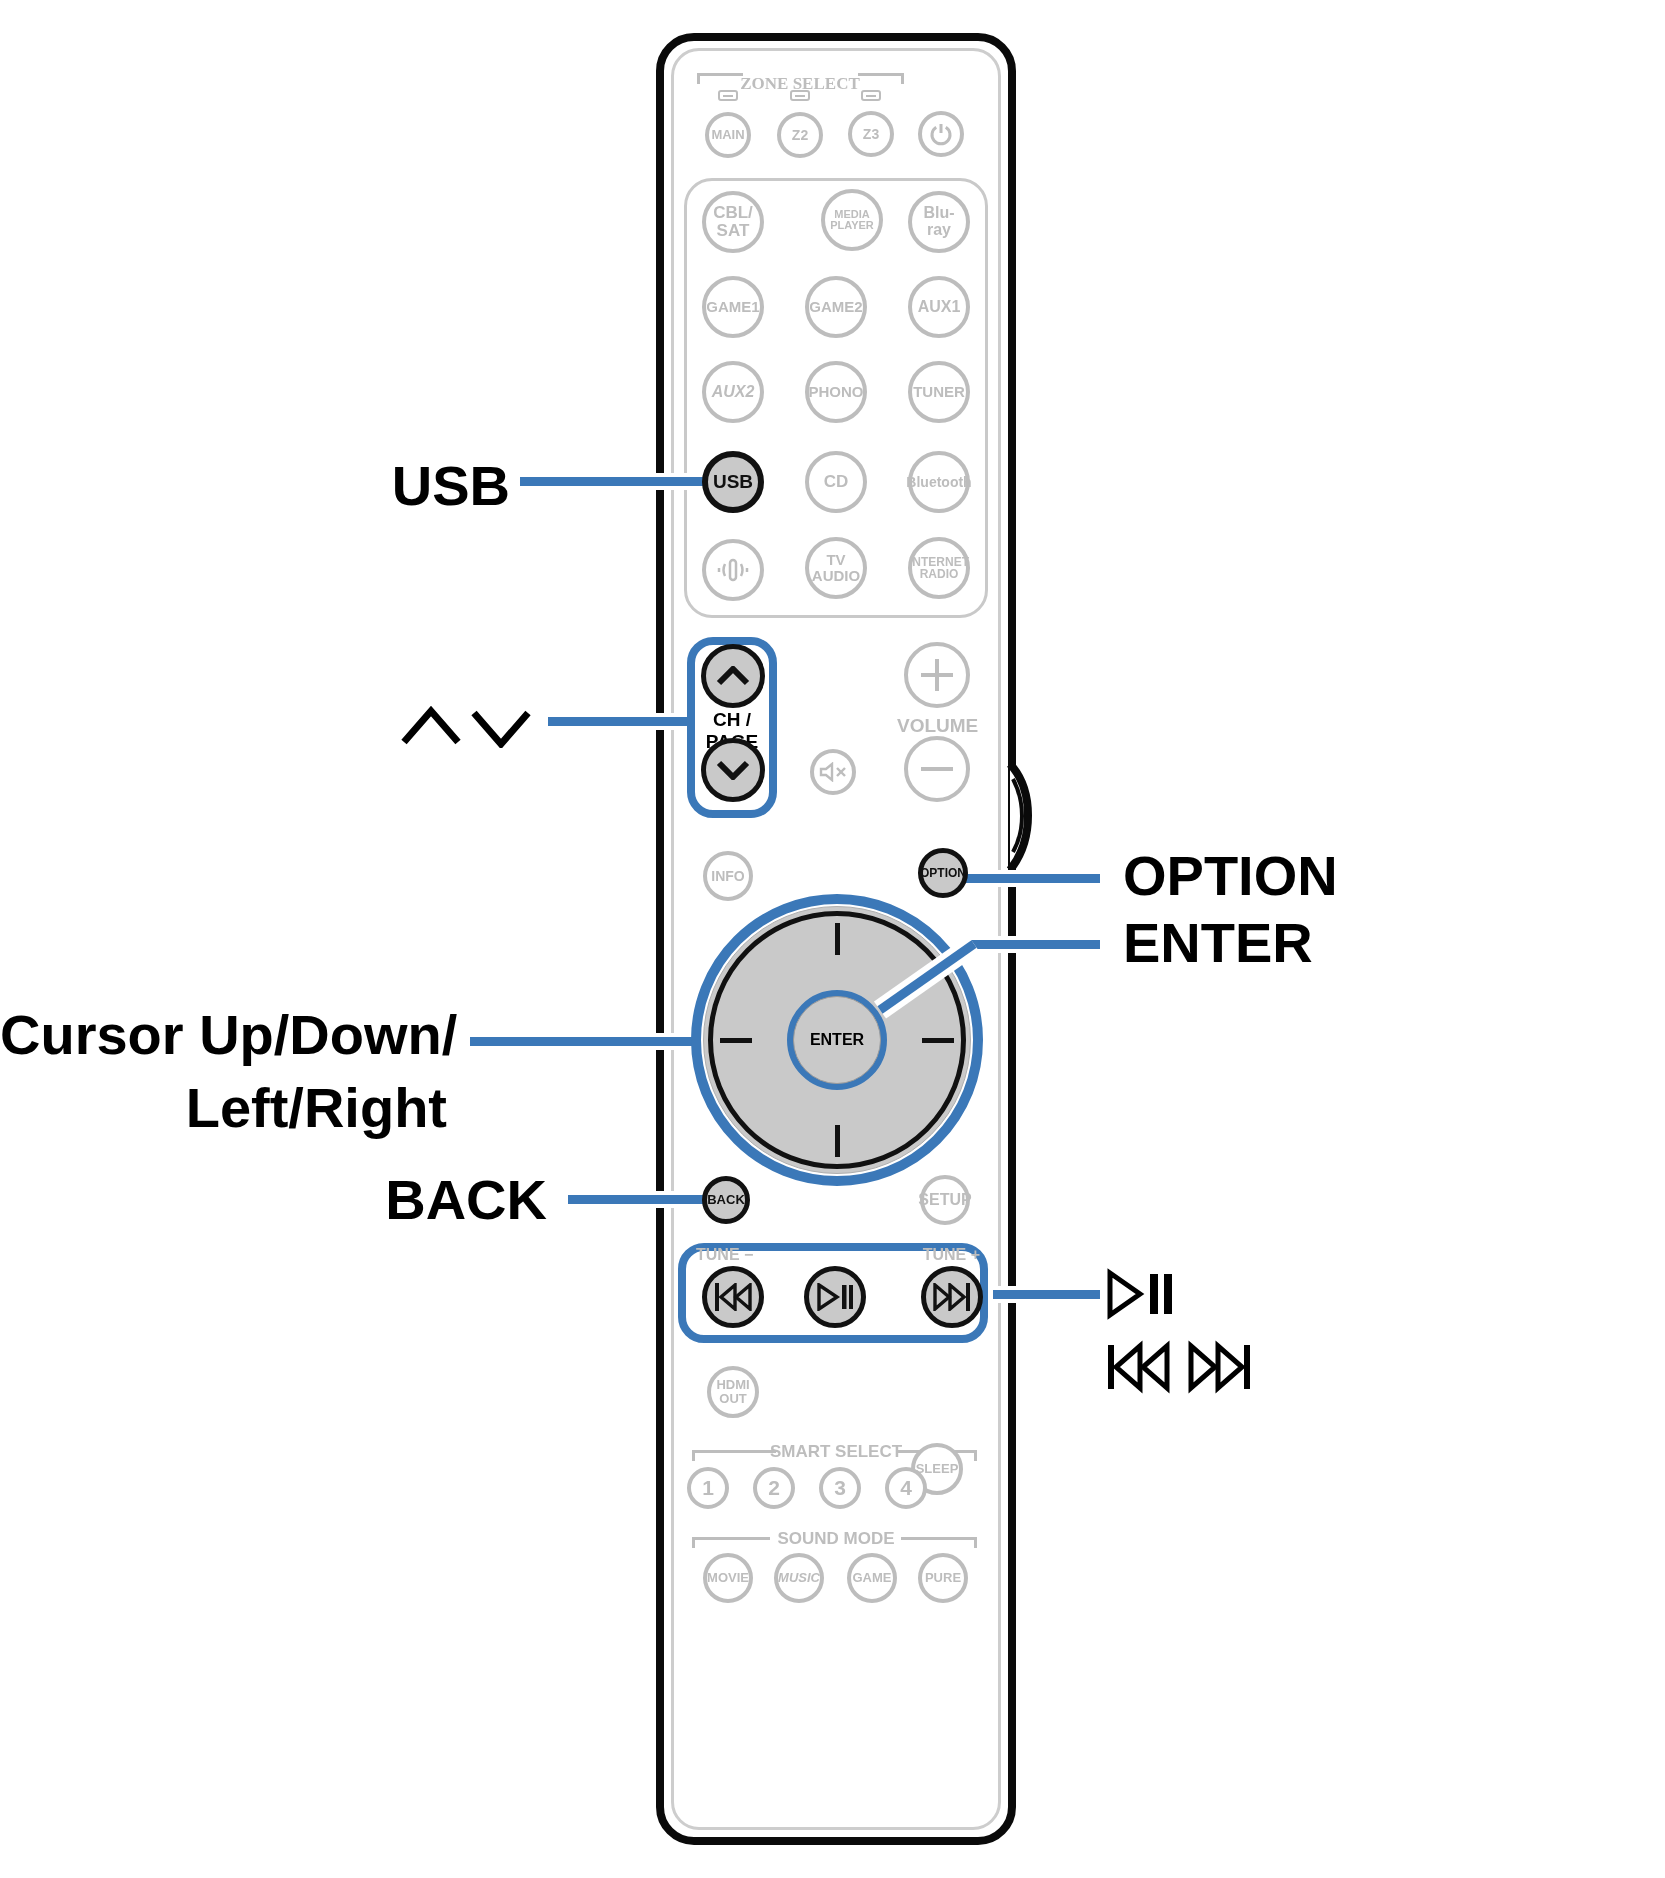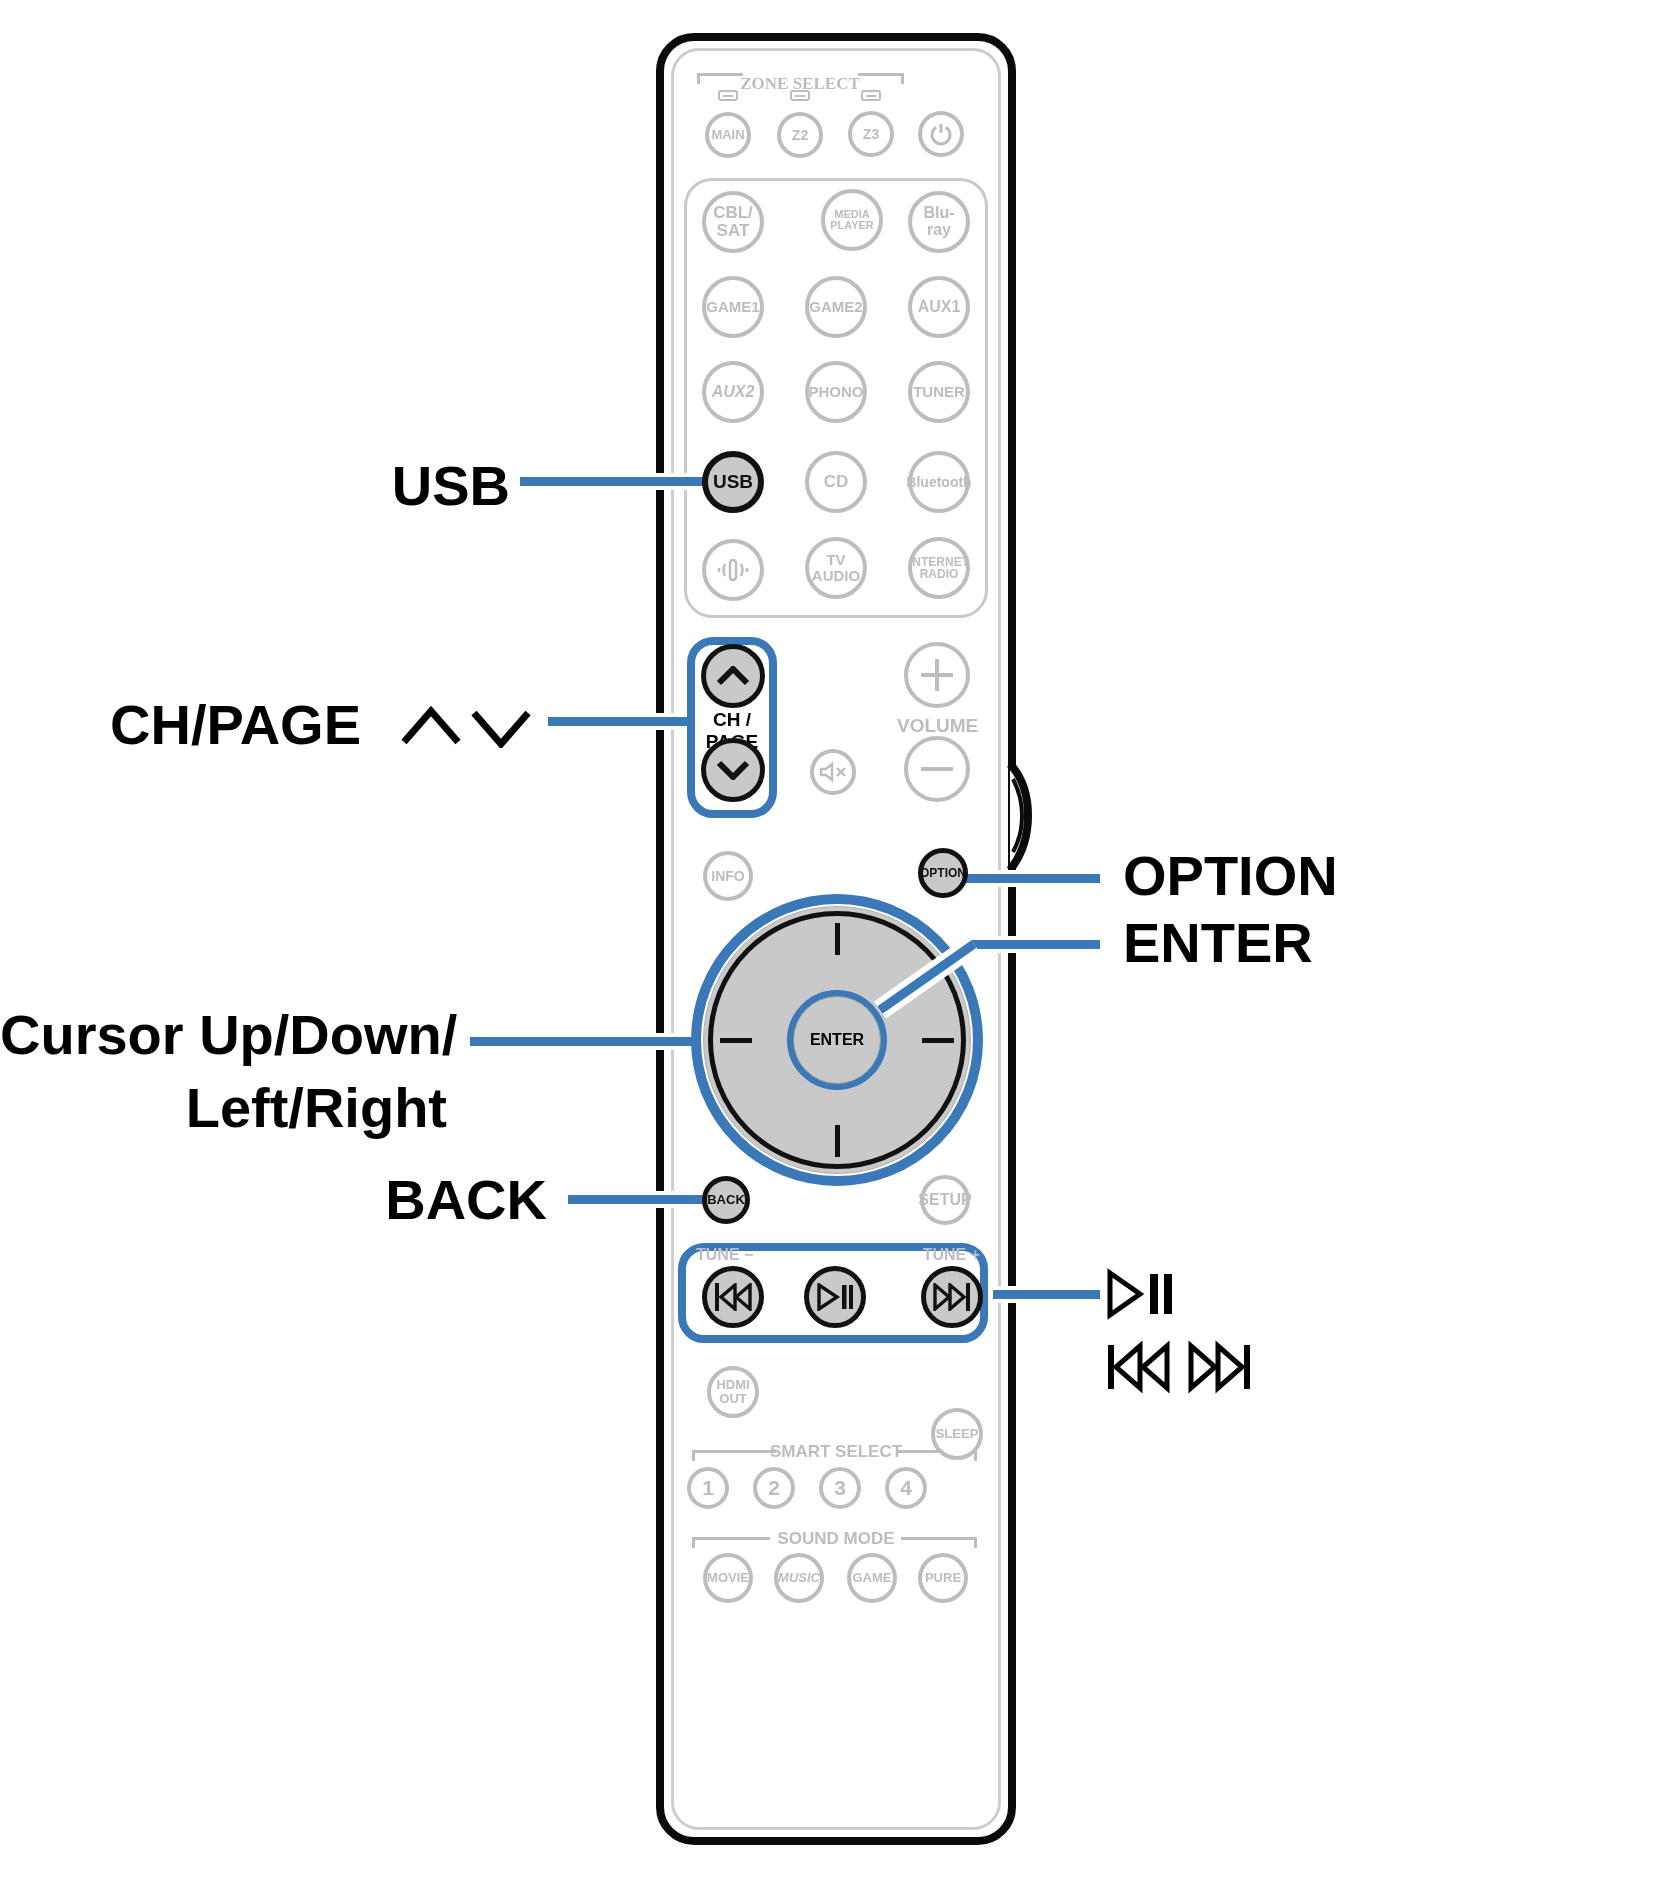--- a/index.html
+++ b/index.html
@@ -160,21 +160,21 @@
   <div class="btn hl" style="left:921px;top:1266px;width:62px;height:62px;">
     <svg width="38" height="28" viewBox="0 0 38 28">
       <path d="M2 2 L16 14 L2 26 Z" fill="none" stroke="#111" stroke-width="3.4"></path>
       <path d="M17 2 L31 14 L17 26 Z" fill="none" stroke="#111" stroke-width="3.4"></path>
       <rect x="33" y="0" width="4" height="28" fill="#111"></rect>
     </svg>
   </div>
 
   <div class="btn gray" style="left:707px;top:1366px;width:52px;height:52px;font-size:13px;">HDMI
 OUT</div>
-  <div class="btn gray" style="left:911px;top:1408px;width:52px;height:52px;font-size:13px;margin-left:20px;">SLEEP</div>
+  <div class="btn gray" style="left:911px;top:1443px;width:52px;height:52px;font-size:13px;">SLEEP</div>
 
   <div class="hdr" style="left:756px;top:1442px;width:160px;">SMART SELECT</div>
   <div class="hline stub-l" style="left:692px;top:1450px;width:84px;"></div>
   <div class="hline stub-r" style="left:897px;top:1450px;width:80px;"></div>
   <div class="btn gray" style="left:687px;top:1467px;width:42px;height:42px;font-size:21px;">1</div>
   <div class="btn gray" style="left:753px;top:1467px;width:42px;height:42px;font-size:21px;">2</div>
   <div class="btn gray" style="left:819px;top:1467px;width:42px;height:42px;font-size:21px;">3</div>
   <div class="btn gray" style="left:885px;top:1467px;width:42px;height:42px;font-size:21px;">4</div>
 
   <div class="hdr" style="left:761px;top:1529px;width:150px;">SOUND MODE</div>
@@ -192,21 +192,20 @@
   <div class="bline" style="left:966px;top:874px;width:134px;"></div>
   <div class="bline" style="left:971px;top:940px;width:129px;"></div>
   <div class="bline" style="left:993px;top:1290px;width:107px;"></div>
   <svg class="abs" style="left:855px;top:925px;width:130px;height:100px;z-index:9;" viewBox="0 0 130 100">
     <line x1="25" y1="85" x2="119" y2="19" stroke="#fff" stroke-width="21"></line>
     <line x1="25" y1="85" x2="119" y2="19" stroke="#3B78B8" stroke-width="9"></line>
   </svg>
 
   <div class="label" style="left:260px;top:458px;width:250px;text-align:right;">USB</div>
 
-  <div class="label" style="left:110px;top:697px;">CH/PAGE</div>
   <svg class="abs" style="left:398px;top:702px;width:136px;height:46px;z-index:6;" viewBox="0 0 136 46">
     <polyline points="6,40 33,9 60,40" fill="none" stroke="#000" stroke-width="7"></polyline>
     <polyline points="76,11 103,42 130,11" fill="none" stroke="#000" stroke-width="7"></polyline>
   </svg>
 
   <div class="label" style="left:0px;top:1007px;width:463px;text-align:left;">Cursor Up/Down/</div>
   <div class="label" style="left:0px;top:1080px;width:447px;text-align:right;">Left/Right</div>
 
   <div class="label" style="left:347px;top:1172px;width:200px;text-align:right;">BACK</div>
 

